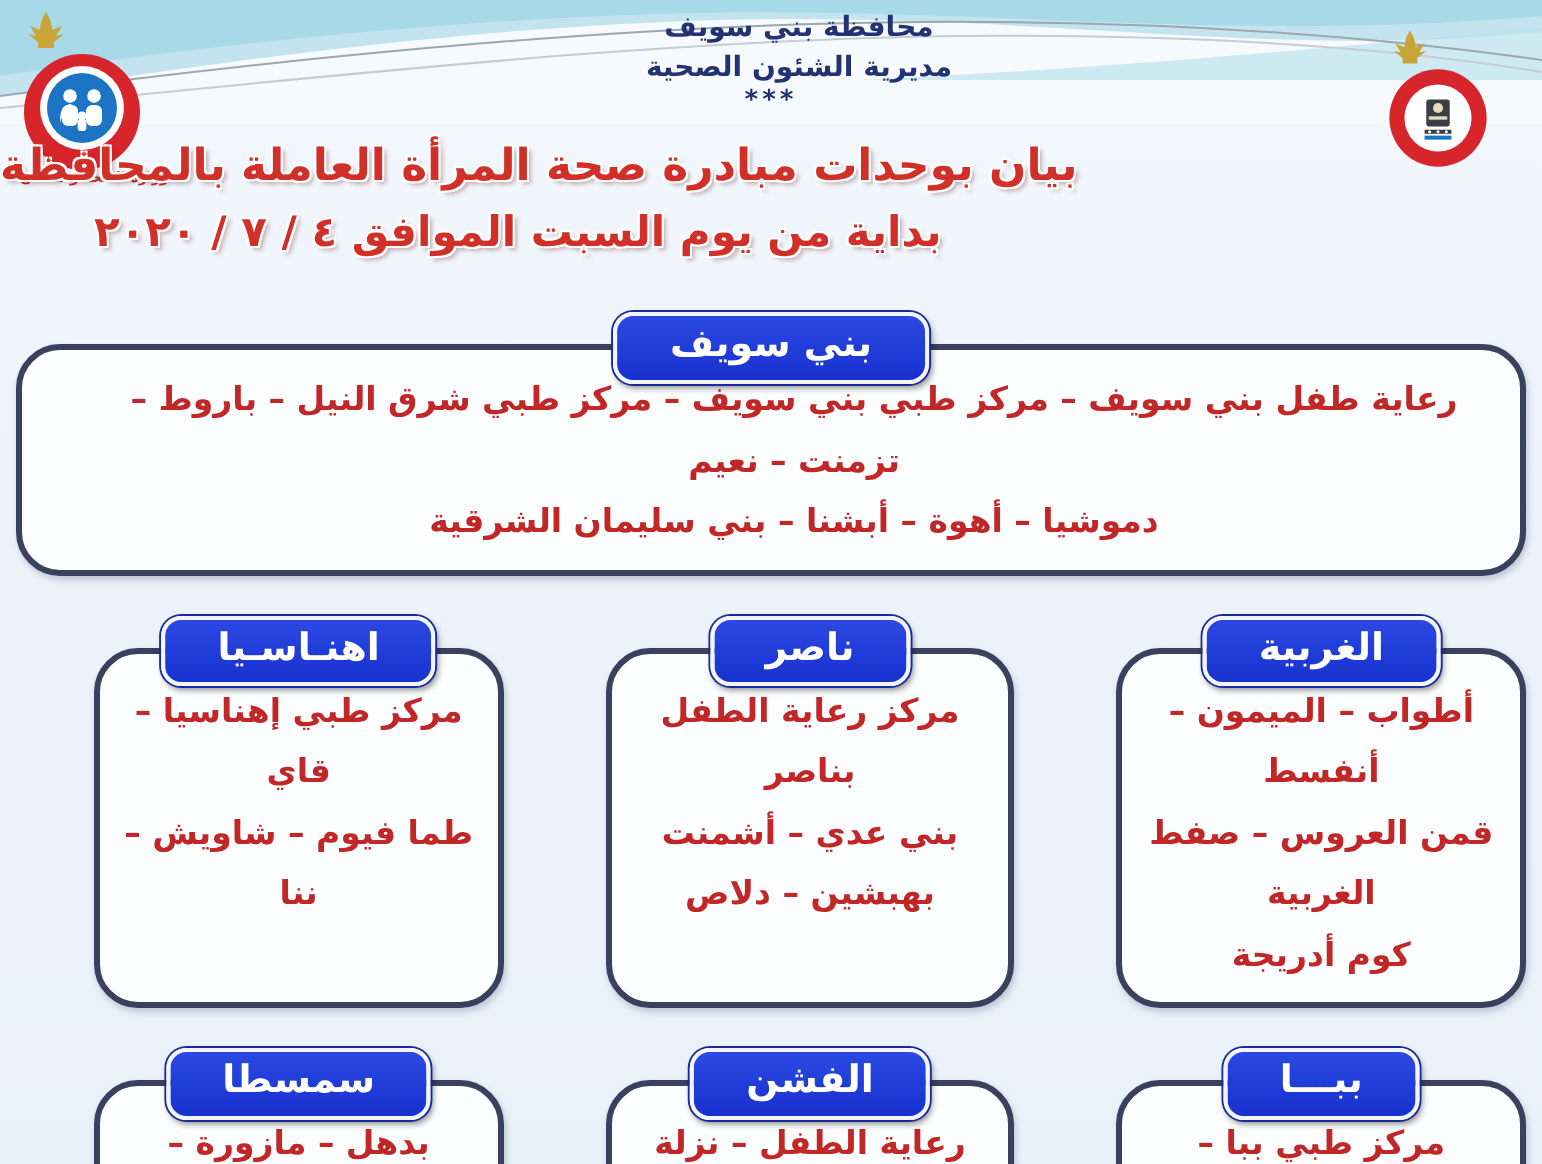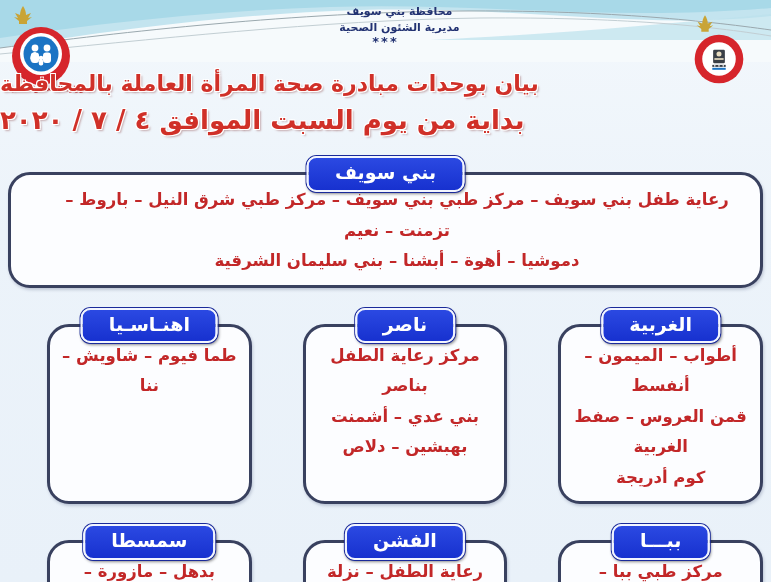--- a/index.html
+++ b/index.html
@@ -25,31 +25,31 @@
   .logo-caption {
     font-size: 7px; font-weight: bold; color: #c22728;
     margin-top: -2px; text-align: center; white-space: nowrap;
   }
 
   
   .gov-block {
     position: absolute; top: 4px; left: 0; width: 100%;
     text-align: center; color: #223272; font-weight: bold;
   }
-  .gov-line { font-size: 11px; line-height: 1.45; margin-left: 28px; }
+  .gov-line { font-size: 14px; line-height: 1.45; margin-left: 28px; }
   .gov-stars { font-size: 13px; line-height: 0.9; letter-spacing: 2px; color: #223272; }
 
   
   .title-block {
     position: absolute; top: 68px; left: 0; width: 100%;
     text-align: left; color: #d03028; font-weight: bold;
     text-shadow: 1px 1px 0 #fff, -1px -1px 0 #fff, 1px -1px 0 #fff, -1px 1px 0 #fff, 2px 2px 2px rgba(120,40,40,.35);
   }
   .title-main { font-size: 22px; line-height: 1.45; }
-  .title-date { font-size: 26px; line-height: 1.55; }
+  .title-date { font-size: 21px; line-height: 1.55; padding-left: 47px; }
 
   
   .sections { position: absolute; top: 152px; left: 0; width: 100%; }
 
   .sec {
     position: relative;
     background: #fcfdff;
     border: 3px solid #39415f;
     border-radius: 22px;
     box-shadow: 1px 2px 3px rgba(60,70,110,.25);
@@ -167,20 +167,21 @@
         <div class="sec-tab">ناصر</div>
         <div class="sec-body">
           <div class="sec-line">مركز رعاية الطفل بناصر</div>
           <div class="sec-line">بني عدي –  أشمنت</div>
           <div class="sec-line">بهبشين –  دلاص</div>
         </div>
       </div>
       <div class="sec">
         <div class="sec-tab">اهنـاسـيا</div>
         <div class="sec-body">
+          <div class="sec-line">مركز طبي إهناسيا – قاي</div>
           <div class="sec-line">طما فيوم –  شاويش –  ننا</div>
         </div>
       </div>
     </div>
 
     <div class="row row3">
       <div class="sec">
         <div class="sec-tab">ببـــا</div>
         <div class="sec-body">
           <div class="sec-line">مركز طبي ببا –  سدس – قمبش</div>

